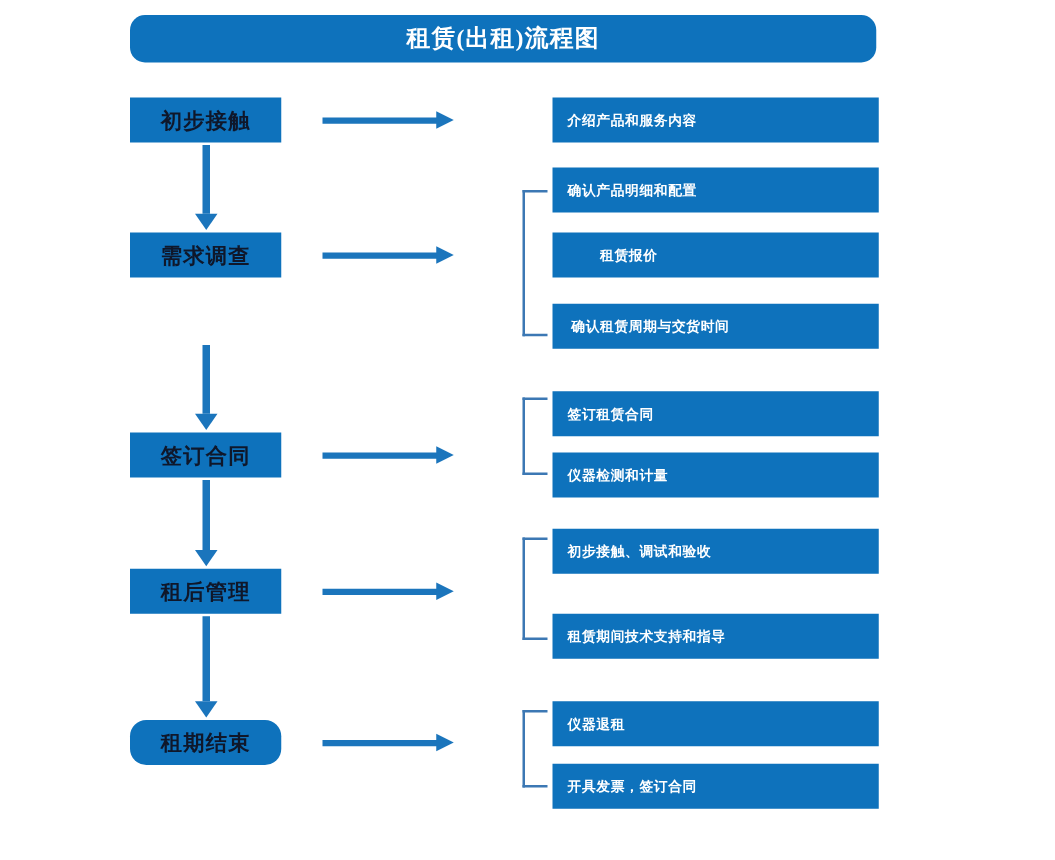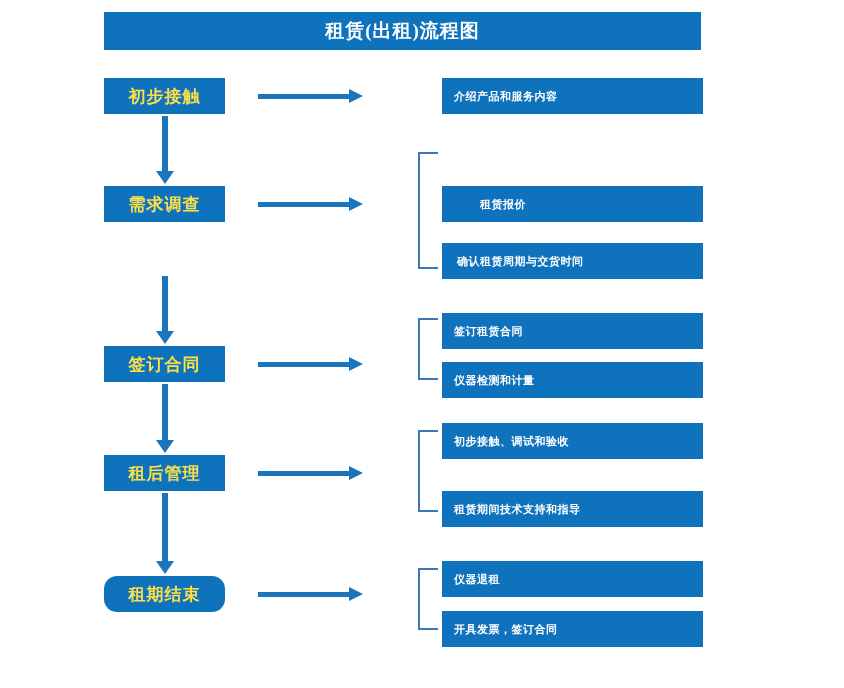--- a/index.html
+++ b/index.html
@@ -30,30 +30,31 @@
     height: 38px;
     background: #0E72BC;
     color: #ffffff;
     display: flex;
     align-items: center;
     justify-content: center;
     font-size: 19px;
     font-weight: bold;
     letter-spacing: 1px;
     font-family: "Liberation Serif", "DejaVu Serif", serif;
+    border-radius: 12px;
   }
 
   
   .stage-box {
     position: absolute;
     left: 104px;
     width: 121px;
     height: 36px;
     background: #0E72BC;
-    color: #fde047;
+    color: #0f172a;
     display: flex;
     align-items: center;
     justify-content: center;
     font-size: 17px;
     font-weight: bold;
     letter-spacing: 1px;
   }
 
   
   .detail-box {
@@ -181,20 +182,21 @@
     <div class="shaft"></div>
       <div class="head"></div>
   </div>
 
   <div class="bracket" style="top:152px; height:117px;"></div>
   <div class="bracket" style="top:318px; height:62px;"></div>
   <div class="bracket" style="top:430px; height:82px;"></div>
   <div class="bracket" style="top:568px; height:62px;"></div>
 
   <div class="detail-box" style="top:78px;">介绍产品和服务内容</div>
+  <div class="detail-box" style="top:134px;">确认产品明细和配置</div>
   <div class="detail-box" style="top:186px;padding-left:38px;">租赁报价</div>
   <div class="detail-box" style="top:243px;padding-left:15px;">确认租赁周期与交货时间</div>
   <div class="detail-box" style="top:313px;">签订租赁合同</div>
   <div class="detail-box" style="top:362px;text-align:center;">仪器检测和计量</div>
   <div class="detail-box" style="top:423px;">初步接触、调试和验收</div>
   <div class="detail-box" style="top:491px;">租赁期间技术支持和指导</div>
   <div class="detail-box" style="top:561px;">仪器退租</div>
   <div class="detail-box" style="top:611px;">开具发票，签订合同</div>
 
 </div>

